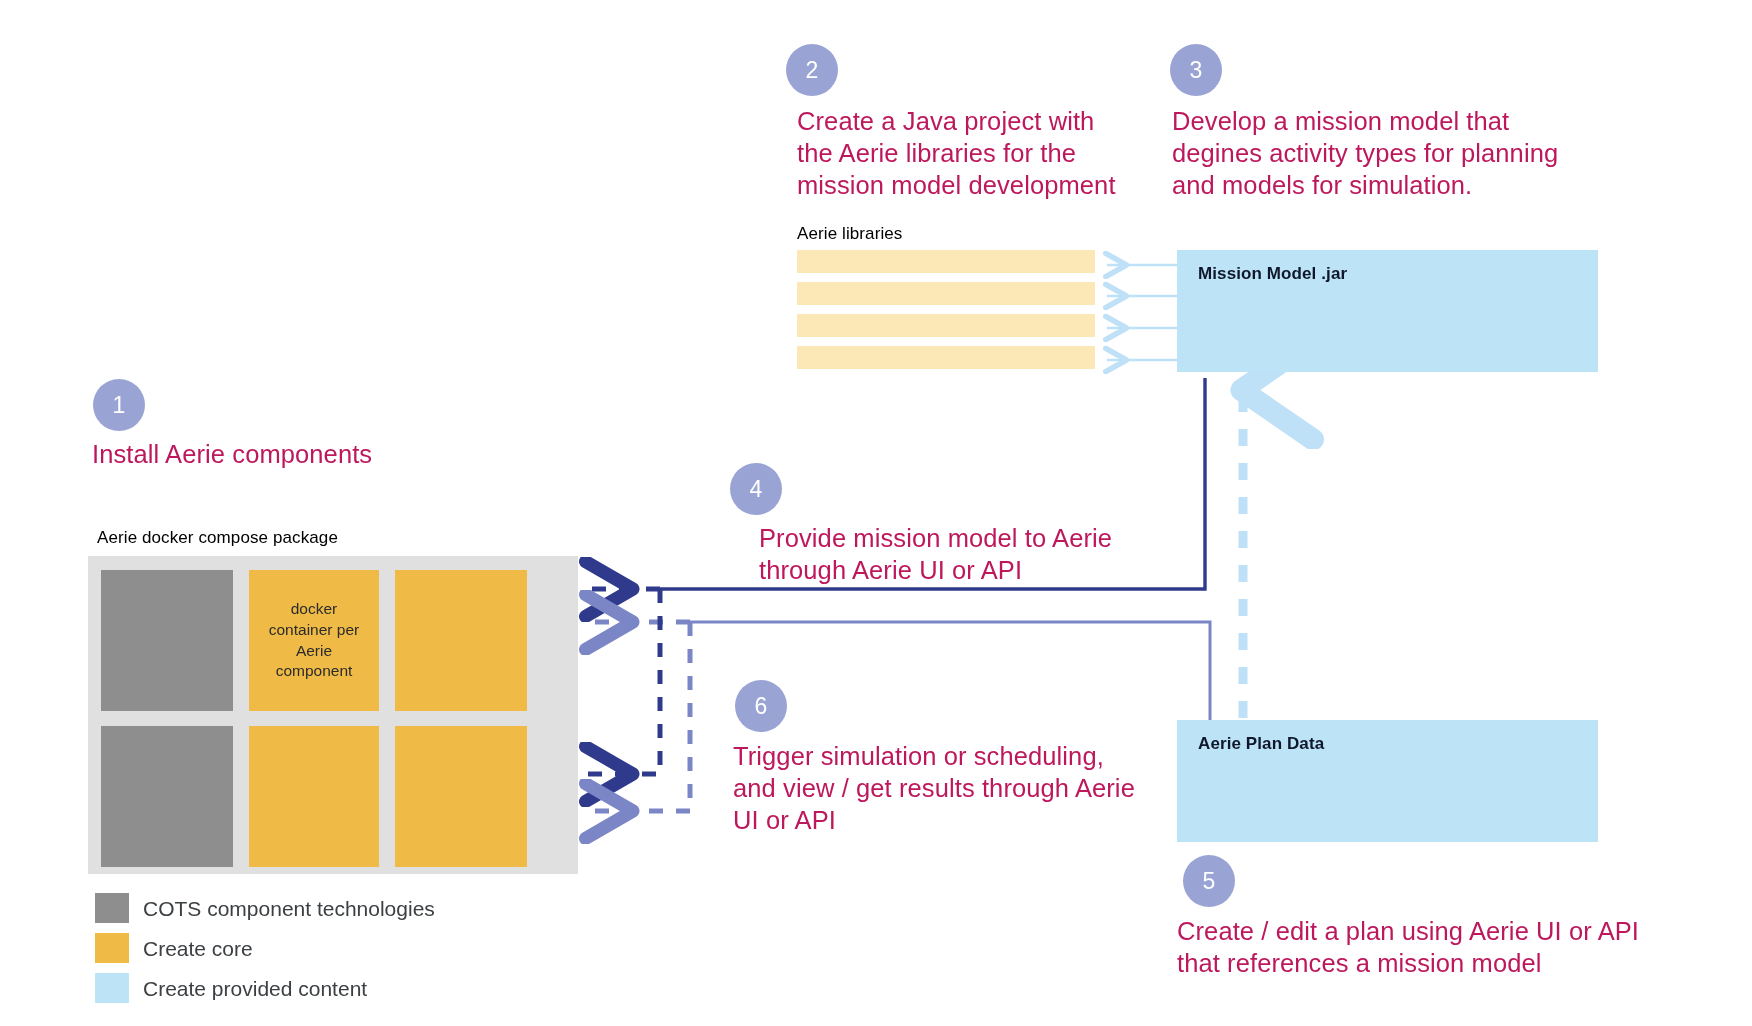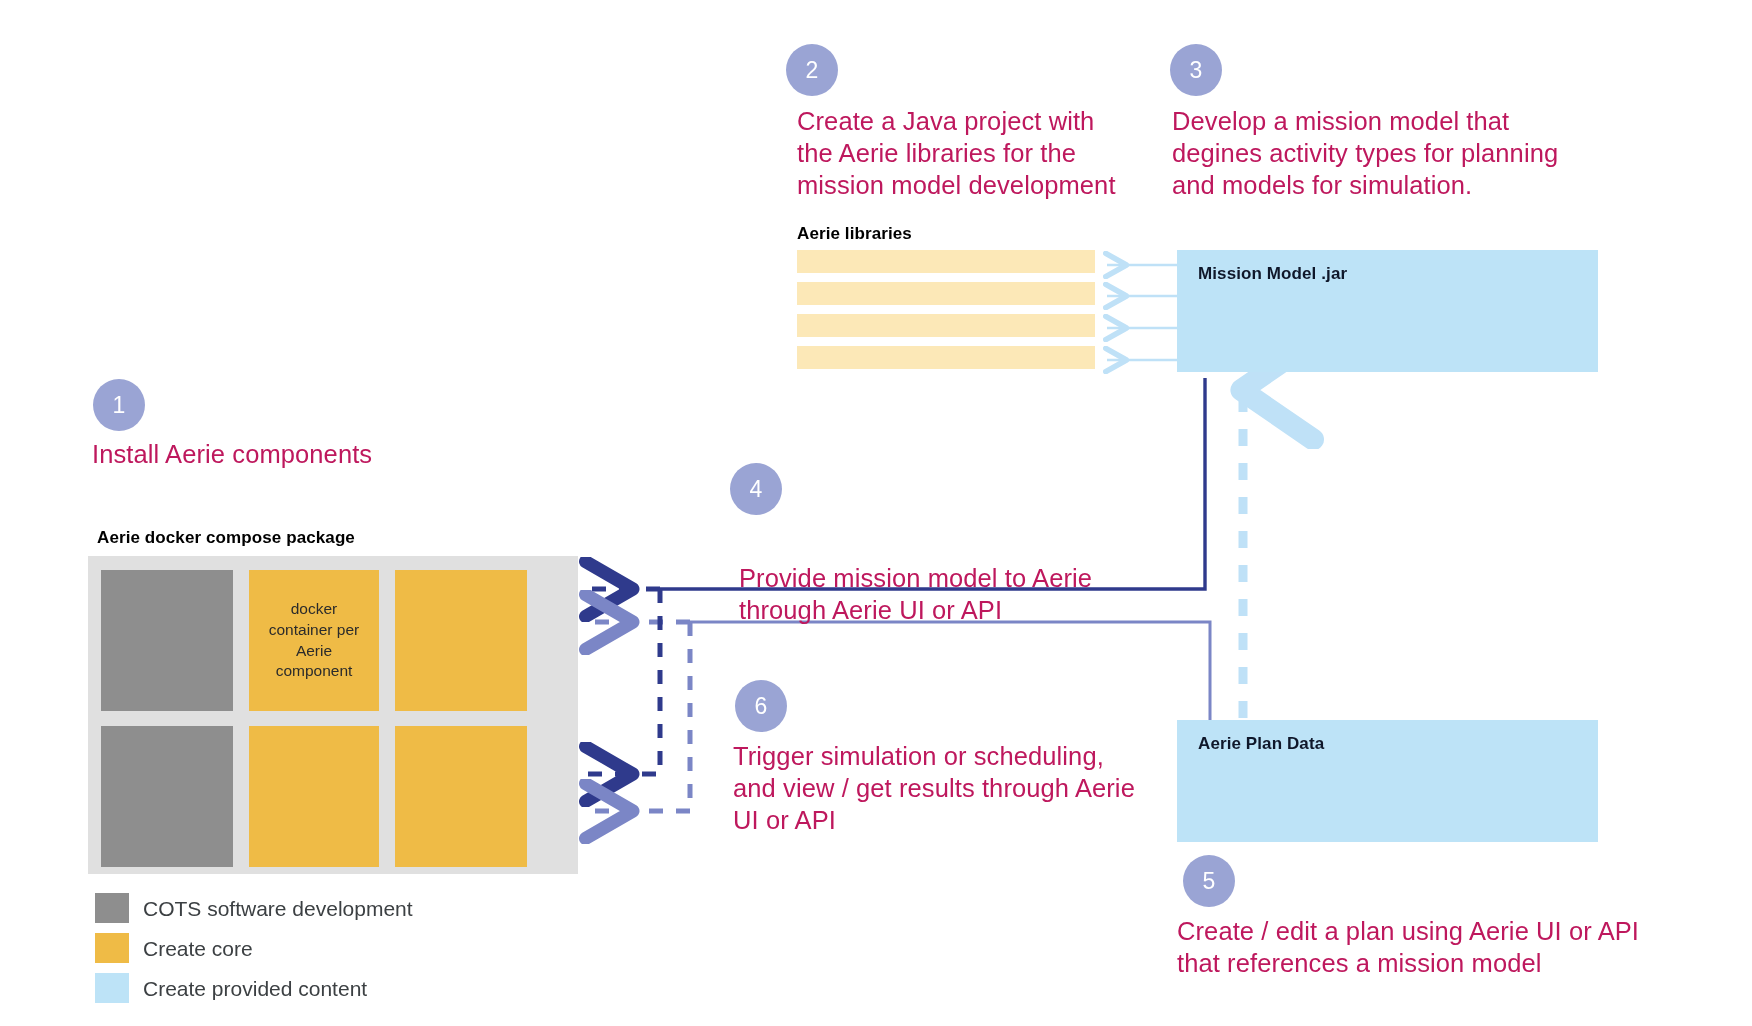--- a/index.html
+++ b/index.html
@@ -20,21 +20,21 @@
     font-size:23px;font-weight:400;line-height:1;
   }
   
   .step-text{
     color:#be185d;font-size:25.5px;line-height:1.26;font-weight:400;
     letter-spacing:.1px;
   }
 
   
   .caption{
-    color:#000000;font-size:17px;font-weight:700;letter-spacing:.1px;
+    color:#000000;font-size:17px;font-weight:400;letter-spacing:.1px;
   }
 
   
   .lib-bar{
     background:#fce8b7;height:23px;width:298px;
   }
 
   
   .blue-box{
     background:#bde3f7;
@@ -144,21 +144,21 @@
   </div>
 
   <div class="abs" style="left:93px;top:379px;">
     <div class="badge">1</div>
   </div>
   <div class="abs step-text" style="left:92px;top:438px;width:360px;">Install Aerie components</div>
 
   <div class="abs" style="left:730px;top:463px;">
     <div class="badge">4</div>
   </div>
-  <div class="abs step-text" style="left:739px;top:522px;width:360px;margin-top:40px;">Provide mission model to Aerie through Aerie UI or API</div>
+  <div class="abs step-text" style="left:759px;top:522px;width:360px;">Provide mission model to Aerie through Aerie UI or API</div>
 
   <div class="abs caption" style="left:97px;top:528px;">Aerie docker compose package</div>
 
   <div class="abs pkg" style="left:88px;top:556px;width:490px;height:318px;">
     <div class="cell gray">
       <span class="cell-text"></span>
     </div>
     <div class="cell amber">
       <span class="cell-text" style="width:106px;">docker container per Aerie component</span>
     </div>
@@ -186,21 +186,21 @@
   </div>
 
   <div class="abs" style="left:1183px;top:855px;">
     <div class="badge">5</div>
   </div>
   <div class="abs step-text" style="left:1177px;top:915px;width:470px;">Create / edit a plan using Aerie UI or API that references a mission model</div>
 
   <div class="abs legend" style="left:95px;top:893px;">
     <div class="legend-row">
       <span class="swatch" style="background:#8e8e8e;"></span>
-      <span class="legend-label">COTS software development</span>
+      <span class="legend-label">COTS component technologies</span>
     </div>
     <div class="legend-row">
       <span class="swatch" style="background:#efbb46;"></span>
       <span class="legend-label">Create core</span>
     </div>
     <div class="legend-row">
       <span class="swatch" style="background:#bde3f7;"></span>
       <span class="legend-label">Create provided content</span>
     </div>
   </div>

